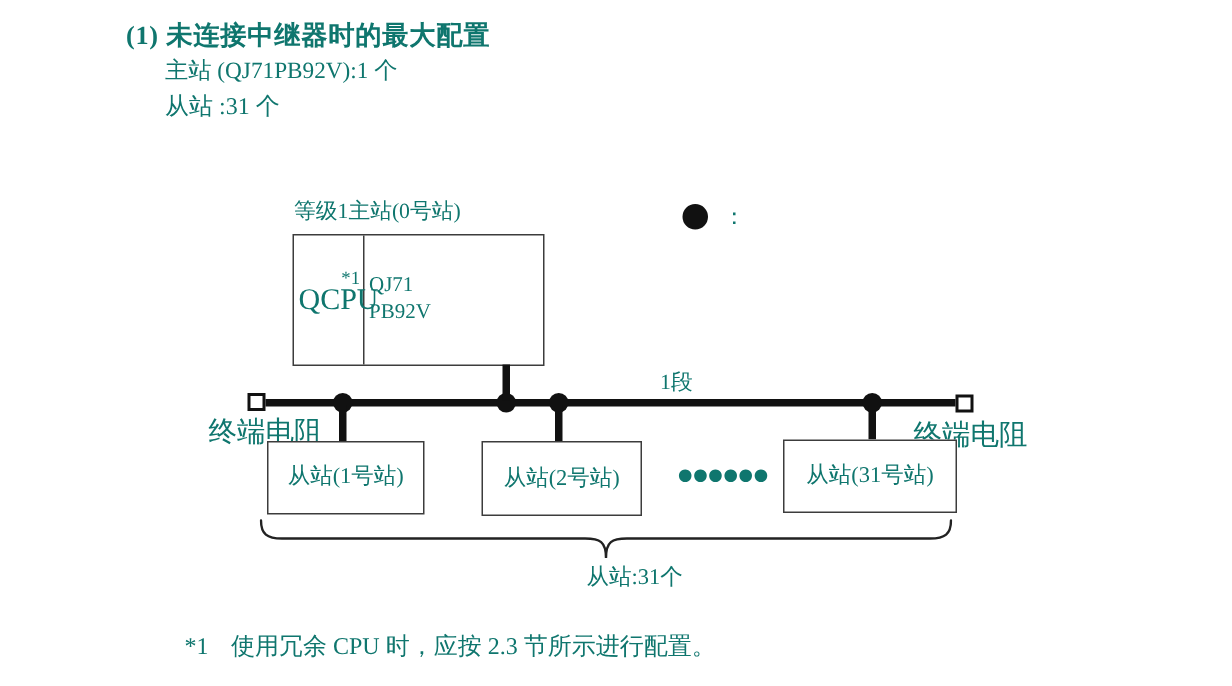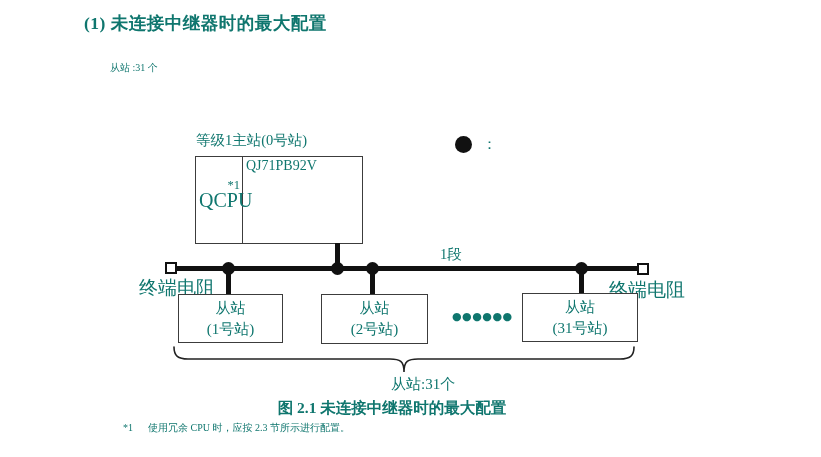--- a/index.html
+++ b/index.html
@@ -7,75 +7,76 @@
   .page {
     position:relative; width:821px; height:457px; background:#ffffff;
     font-family:"Liberation Serif","DejaVu Serif",serif; color:#0f766e;
     overflow:hidden;
   }
   .abs { position:absolute; }
 
   
   .heading { left:84px; top:11px; font-size:17.5px; font-weight:bold; letter-spacing:0.5px; }
   .hline1 { left:110px; top:37px; font-size:15.5px; }
-  .hline2 { left:110px; top:61px; font-size:10px; }
+  .hline2 { left:110px; top:61px; font-size:16px; }
 
   
   .legend { left:455px; top:135px; display:flex; align-items:center; font-size:15px; }
   .legend-dot { width:17px; height:17px; border-radius:50%; background:#111; display:inline-block; }
   .legend-sep { margin:0 6px 0 10px; }
 
   
   .master-label { left:196px; top:131px; font-size:14.5px;text-align:center; }
   .master-box { left:195px; top:156px; width:168px; height:88px;
     border:1.5px solid #3c3c3c; display:flex; background:#fff; }
   .cell { border-right:1.5px solid #3c3c3c; font-size:14.5px; }
   .cell:last-child { border-right:none; }
   .cell-power { width:70px; display:flex; align-items:center; justify-content:center; }
   .cell-cpu { width:47px; padding-left:3px; }
   .cpu-sup { text-align:right; padding-right:2px; margin-top:22px; font-size:12.5px; line-height:13px; }
   .cpu-name { font-size:20px; line-height:16px; }
-  .cell-pb { width:47px; display:flex; flex-direction:row; justify-content:space-between;
+  .cell-pb { width:47px; display:flex; flex-direction:column; justify-content:center;
     padding-left:3px; font-size:14px; line-height:18px; }
 
   
   .busline { left:176px; top:266px; width:462px; height:5px; background:#111; }
   .terminator { width:12px; height:12px; background:#fff; border:2px solid #111; }
   .term-left { left:165px; top:262px; }
   .term-right { left:637px; top:263px; }
   .term-label { font-size:19px; }
   .term-label-left { left:139px; top:275px; }
   .term-label-right { left:609px; top:277px; }
   .segment-label { left:440px; top:245px; font-size:14.5px;text-align:center; }
   .node { width:13px; height:13px; border-radius:50%; background:#111; top:262px; }
   .drop { width:5px; background:#111; }
 
   
   .slave-box { border:1.5px solid #3c3c3c; background:#fff; display:flex;
-    flex-direction:column; align-items:center; justify-content:center;
+    flex-direction:row; align-items:center; justify-content:center;
     font-size:15px; line-height:21px; text-align:center; }
   .slave1 { left:178px; top:294px; width:105px; height:49px; }
   .slave2 { left:321px; top:294px; width:107px; height:50px; }
   .slave31 { left:522px; top:293px; width:116px; height:49px; }
   .ellipsis { left:452px; top:309px; font-size:11px; line-height:16px; letter-spacing:0.5px;
     font-family:"DejaVu Sans",sans-serif; }
 
   
   .brace { left:173px; top:346px; }
   .brace-label { left:366px; top:375px; font-size:15px;margin-left:25px; }
   .caption { left:0; top:398px; width:784px; text-align:center; font-weight:bold; font-size:15.5px; }
-  .footnote { left:123px; top:421px; font-size:10px; }
+  .footnote { left:123px; top:421px; font-size:16px; }
   .footnote .fn-text { margin-left:15px; }
 </style>
 </head>
 <body>
 
 <div class="page">
 
   <div class="abs heading">(1) 未连接中继器时的最大配置</div>
+  <div class="abs hline1">主站 (QJ71PB92V):1 个</div>
   <div class="abs hline2">从站 :31 个</div>
 
   <div class="abs legend">
     <span class="legend-dot"></span>
     <span class="legend-sep">：</span>
   </div>
 
   <div class="abs master-label">等级1主站(0号站)</div>
   <div class="abs master-box">
     <div class="cell cell-cpu">
@@ -117,18 +118,17 @@
   <div class="abs slave-box slave31">
     <span>从站</span>
     <span>(31号站)</span>
   </div>
 
   <svg class="abs brace" width="462" height="30" viewBox="0 0 462 30">
     <path d="M1,1 C1,10 5,13 15,13 L217,13 C227,13 231,15 231,26 C231,15 235,13 245,13 L447,13 C457,13 461,10 461,1" fill="none" stroke="#222" stroke-width="1.6" stroke-linecap="round"></path>
   </svg>
   <div class="abs brace-label">从站:31个</div>
 
-  <div class="abs caption">图 2.1 未连接中继器时的最大配置</div>
   <div class="abs footnote">
     <span class="fn-marker">*1</span><span class="fn-text">使用冗余 CPU 时，应按 2.3 节所示进行配置。</span>
   </div>
 
 </div>
 
 </body></html>

